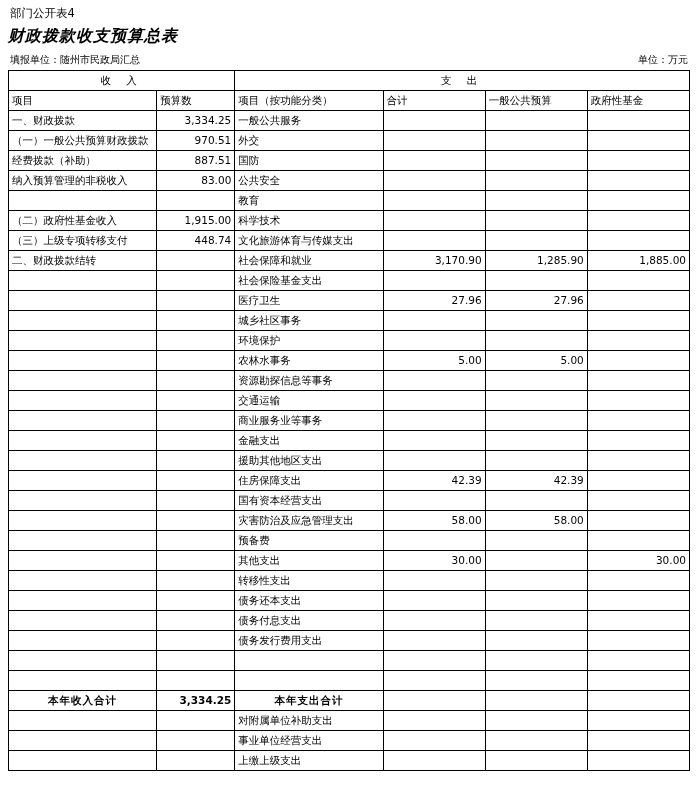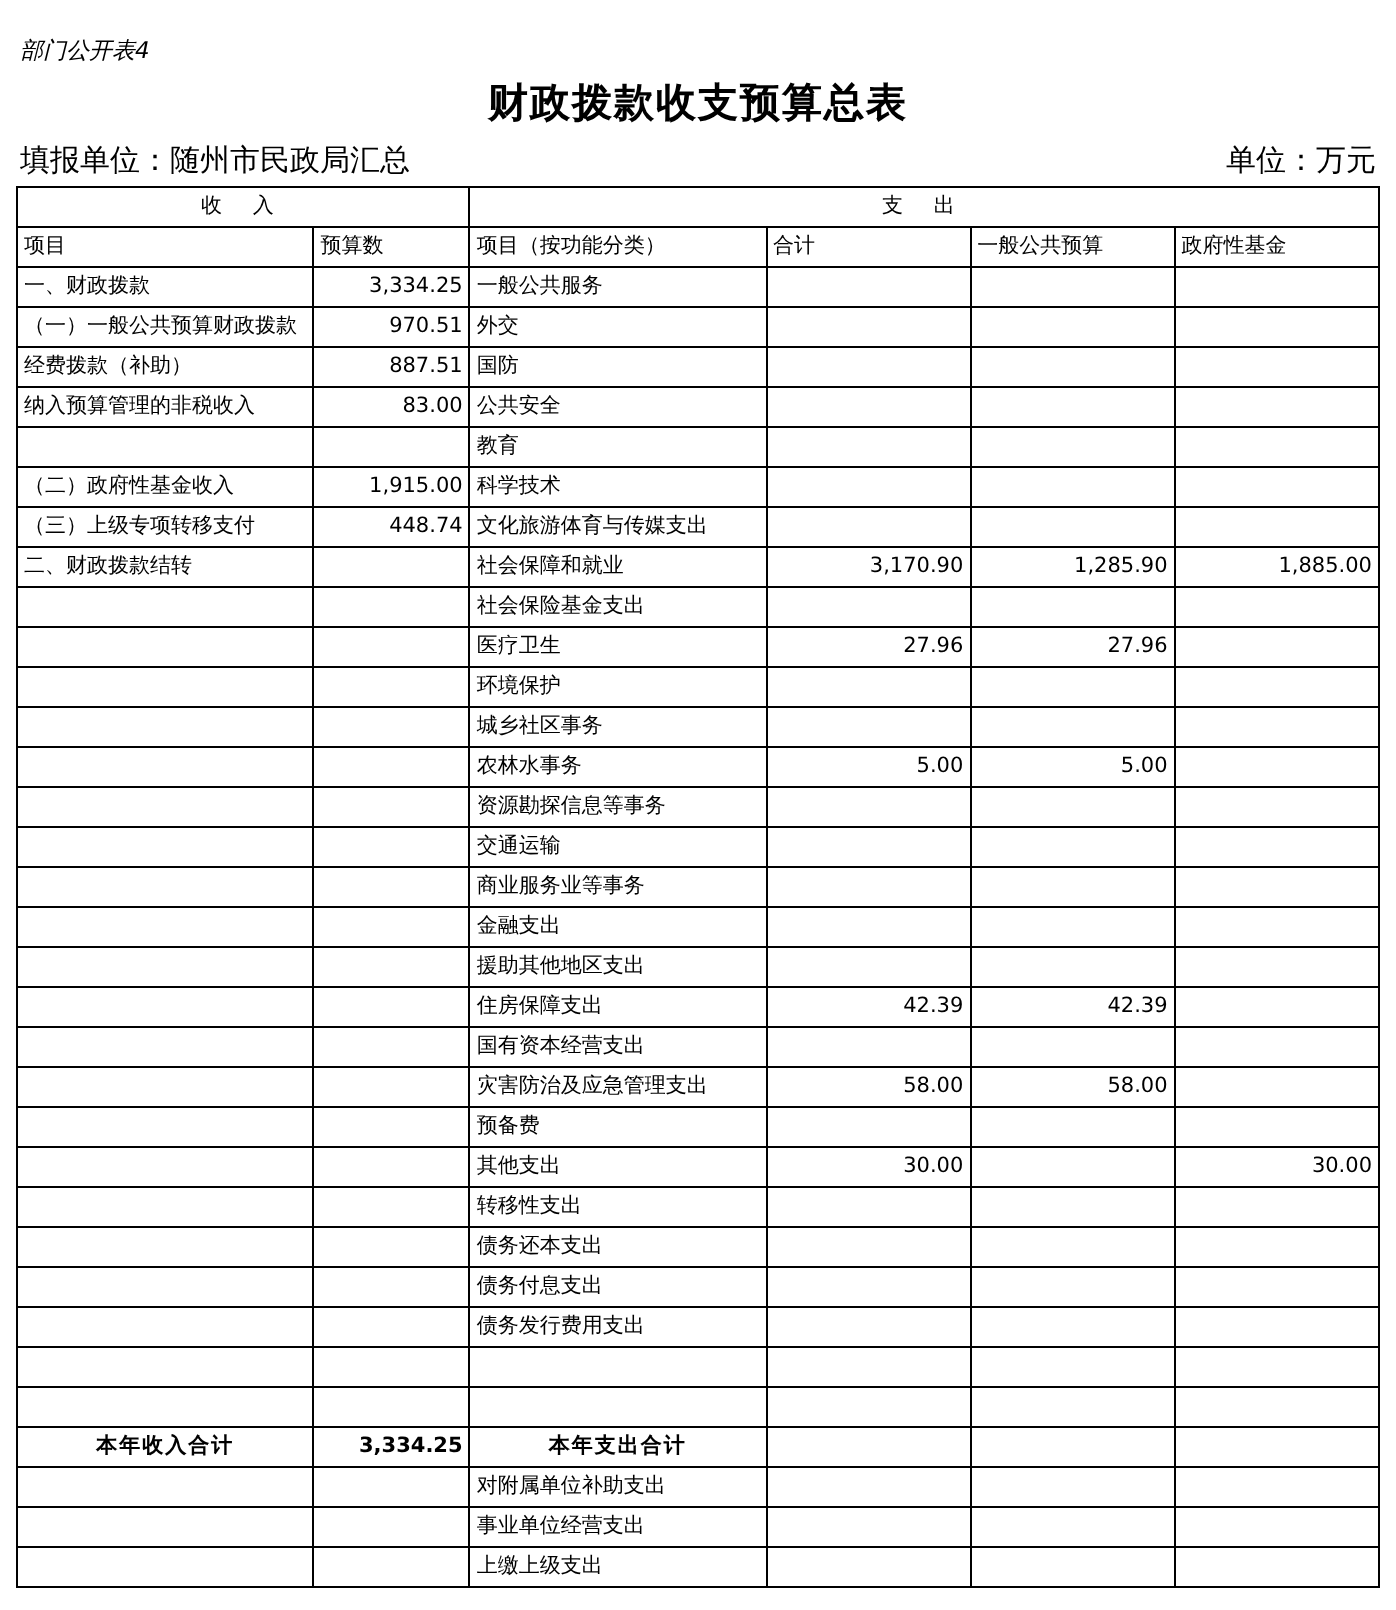--- a/index.html
+++ b/index.html
@@ -18,37 +18,37 @@
   .page {
     position: relative;
     width: 698px;
     height: 805px;
     box-sizing: border-box;
     padding: 6px 8px 0 8px;
   }
   .doc-label {
     font-size: 11.5px;
     line-height: 14px;
-    margin: 12px 0 2px 2px;
+    margin: 0 0 2px 2px;
     color: #000;
-    font-style: italic;
   }
   .title {
-    text-align: center;
-    font-size: 20px;
+    text-align: left;
+    font-size: 16px;
     font-weight: bold;
     letter-spacing: 1px;
     margin: 6px 0 6px 0;
     font-family: "DejaVu Serif", "Liberation Serif", serif;
+    font-style: italic;
   }
   .meta-row {
     display: flex;
     justify-content: space-between;
     align-items: flex-start;
-    font-size: 15px;
+    font-size: 10px;
     margin: 0 2px 3px 2px;
   }
   table.main {
     border-collapse: collapse;
     width: 682px;
     table-layout: fixed;
   }
   table.main td, table.main th {
     border: 1px solid #000000;
     font-weight: normal;
@@ -199,29 +199,29 @@
           <td class="txt indent0"></td>
           <td class="num"></td>
           <td class="txt indent0">医疗卫生</td>
           <td class="num">27.96</td>
           <td class="num">27.96</td>
           <td class="num"></td>
         </tr>
         <tr>
           <td class="txt indent0"></td>
           <td class="num"></td>
+          <td class="txt indent0">城乡社区事务</td>
+          <td class="num"></td>
+          <td class="num"></td>
+          <td class="num"></td>
+        </tr>
+        <tr>
+          <td class="txt indent0"></td>
+          <td class="num"></td>
           <td class="txt indent0">环境保护</td>
-          <td class="num"></td>
-          <td class="num"></td>
-          <td class="num"></td>
-        </tr>
-        <tr>
-          <td class="txt indent0"></td>
-          <td class="num"></td>
-          <td class="txt indent0">城乡社区事务</td>
           <td class="num"></td>
           <td class="num"></td>
           <td class="num"></td>
         </tr>
         <tr>
           <td class="txt indent0"></td>
           <td class="num"></td>
           <td class="txt indent0">农林水事务</td>
           <td class="num">5.00</td>
           <td class="num">5.00</td>

